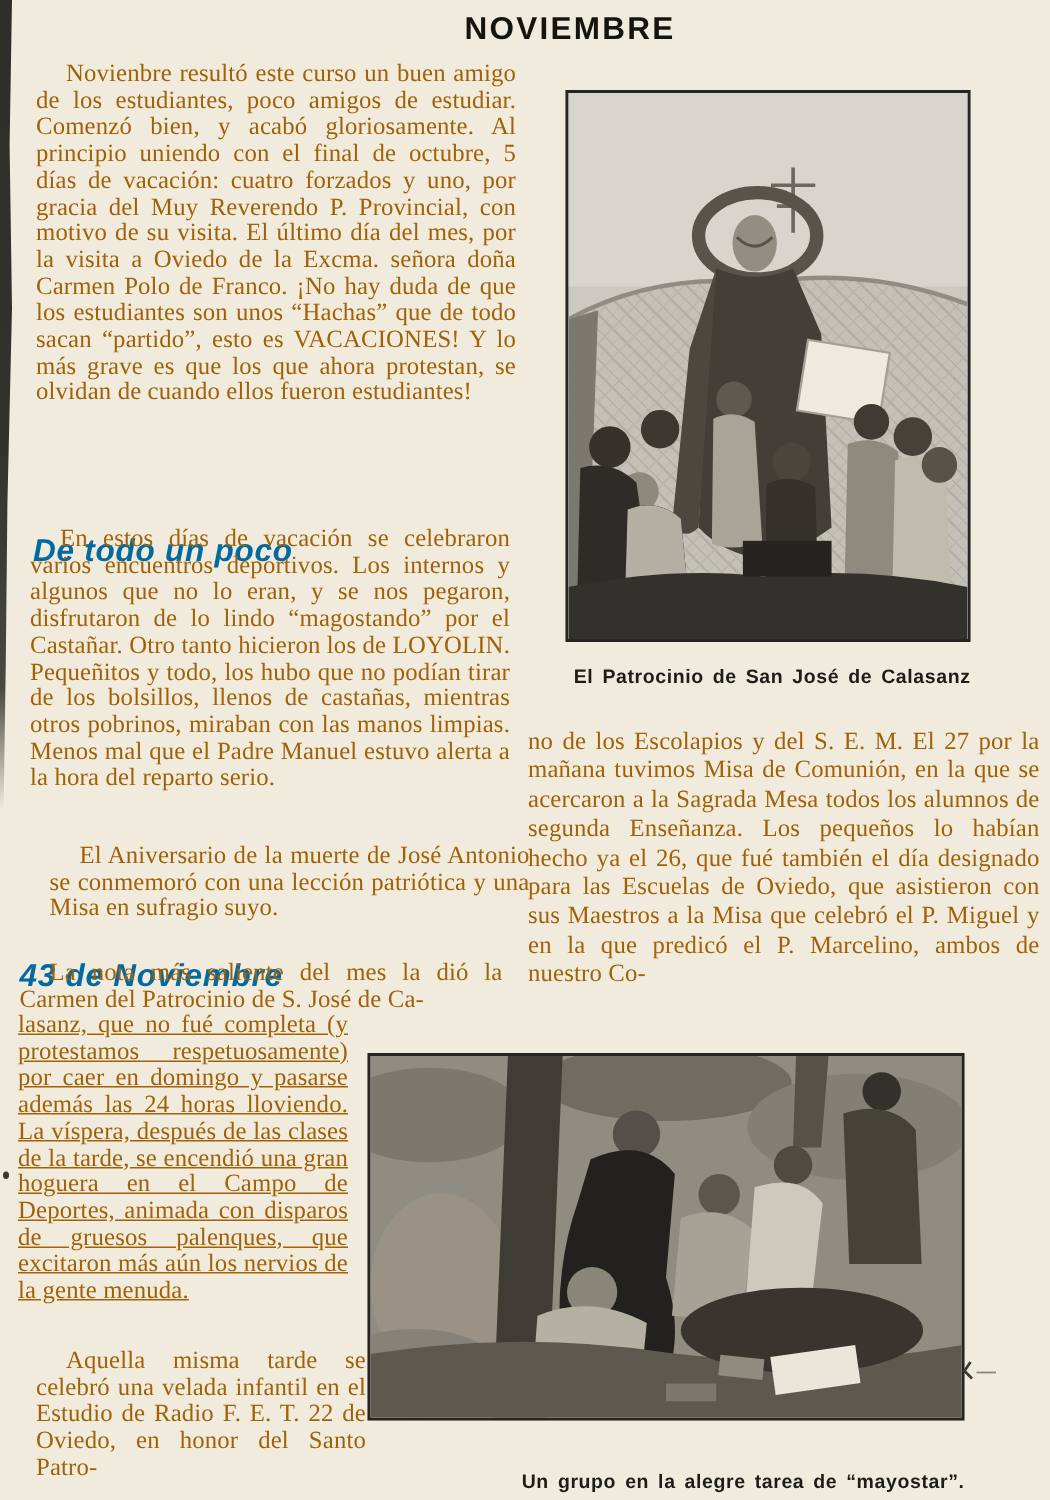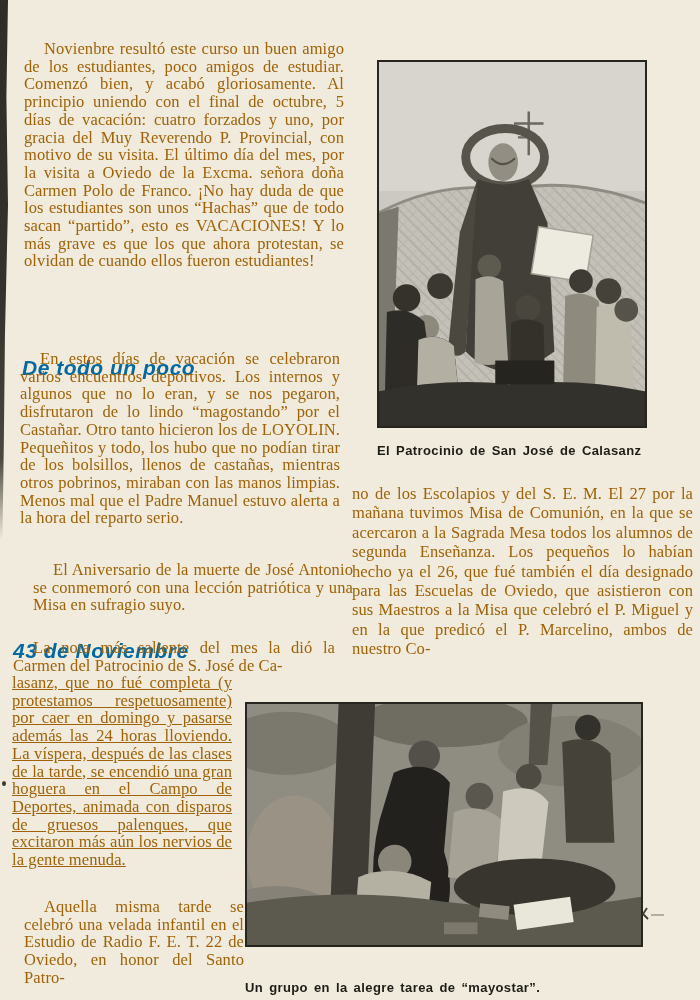--- a/index.html
+++ b/index.html
@@ -33,34 +33,35 @@
     letter-spacing:0.5px; color:#0369a1;margin-top:39px;
   }
 
   .photo{
     position:absolute; border:2px solid #26251f; box-sizing:border-box;
     background:#c9c7bf;
   }
   .photo svg{display:block; width:100%; height:100%;}
 
   .photo-caption{
-    position:absolute; text-align:left;
+    position:absolute; text-align:right;
     font-family:"Liberation Sans", sans-serif; font-weight:bold;
     font-size:13px; letter-spacing:0.4px; word-spacing:2px; color:#1d1c17;
   }
   .margin-mark{position:absolute;}
 </style>
 </head>
 <body>
 
 <div class="page">
 
   <div class="scan-edge"></div>
   <div class="speck" style="left:2px;top:781px;width:4px;height:5px;"></div>
 
+  <div class="page-title">NOVIEMBRE</div>
 
   <div>
     <p class="body-text indent" style="left:24px;top:40px;width:320px;margin:0;">Novienbre resultó este curso un buen amigo de los estudiantes, poco amigos de estudiar. Comenzó bien, y acabó gloriosamente. Al principio uniendo con el final de octubre, 5 días de vacación: cuatro forzados y uno, por gracia del Muy Reverendo P. Provincial, con motivo de su visita. El último día del mes, por la visita a Oviedo de la Excma. señora doña Carmen Polo de Franco. ¡No hay duda de que los estudiantes son unos “Hachas” que de todo sacan “partido”, esto es VACACIONES! Y lo más grave es que los que ahora protestan, se olvidan de cuando ellos fueron estudiantes!</p>
 
     <div class="script-heading" style="left:22px;top:317px;">De todo un poco</div>
 
     <p class="body-text indent" style="left:20px;top:350px;width:320px;margin:0;">En estos días de vacación se celebraron varios encuentros deportivos. Los internos y algunos que no lo eran, y se nos pegaron, disfrutaron de lo lindo “magostando” por el Castañar. Otro tanto hicieron los de LOYOLIN. Pequeñitos y todo, los hubo que no podían tirar de los bolsillos, llenos de castañas, mientras otros pobrinos, miraban con las manos limpias. Menos mal que el Padre Manuel estuvo alerta a la hora del reparto serio.</p>
 
     <p class="body-text indent" style="left:17px;top:545px;width:320px;margin:16px;">El Aniversario de la muerte de José Antonio se conmemoró con una lección patriótica y una Misa en sufragio suyo.</p>
 

